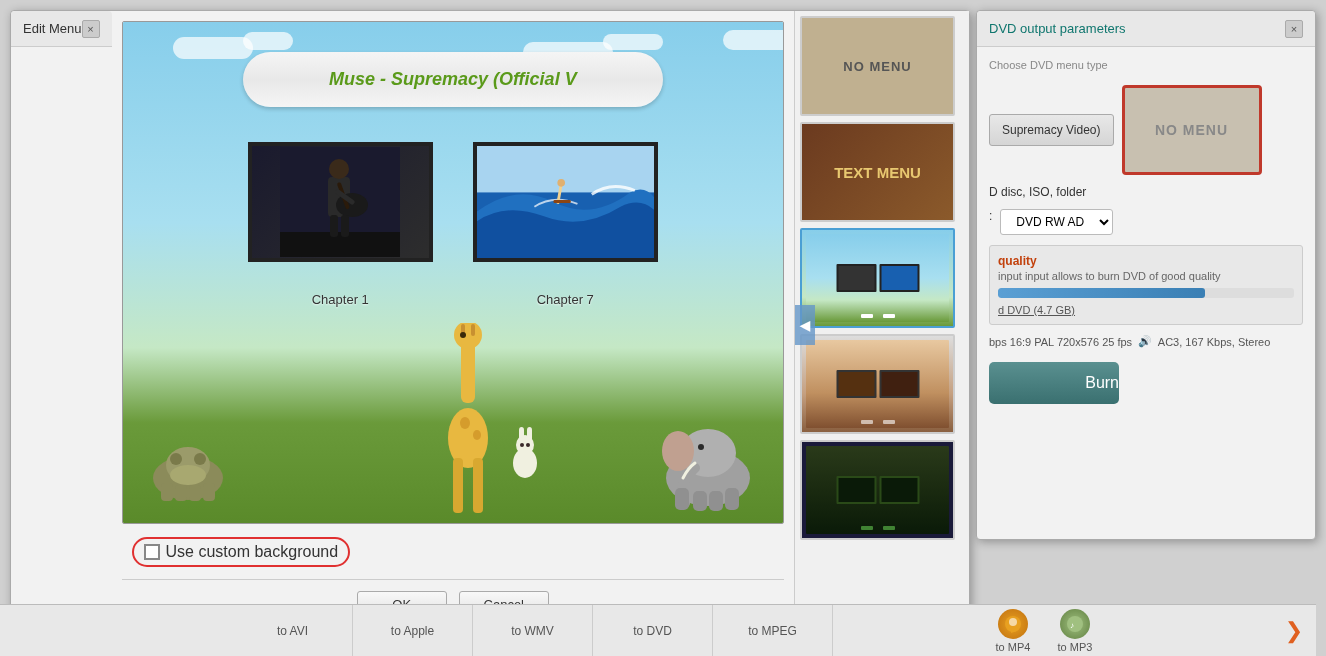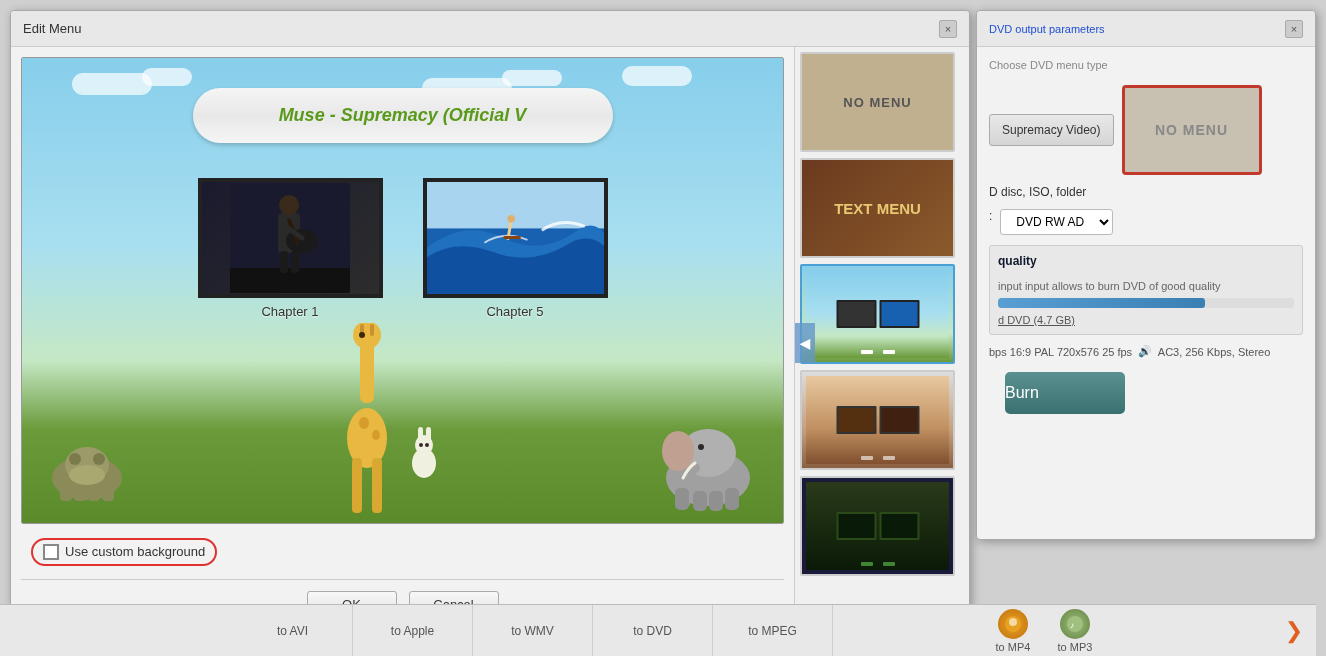--- a/index.html
+++ b/index.html
@@ -51,21 +51,20 @@
     .dialog-edit-menu {
       position: absolute;
       top: 10px; left: 10px;
       width: 960px;
       height: 630px;
       background: #f2f2f2;
       border: 1px solid #aaa;
       box-shadow: 2px 2px 10px rgba(0,0,0,0.3);
       border-radius: 4px;
       display: flex;
-      flex-direction: column;
     }
     .dialog-title-bar {
       height: 36px;
       background: #e8e8e8;
       border-bottom: 1px solid #ccc;
       display: flex;
       align-items: center;
       justify-content: space-between;
       padding: 0 12px;
       border-radius: 4px 4px 0 0;
@@ -147,20 +146,21 @@
       top: 120px;
       left: 50%;
       transform: translateX(-50%);
       display: flex;
       gap: 40px;
     }
     .chapter-item {
       display: flex;
       flex-direction: column;
       align-items: center;
+      gap: 24px;
     }
     .chapter-thumb {
       width: 185px;
       height: 120px;
       border: 4px solid #222;
       background: #333;
       position: relative;
       overflow: hidden;
     }
     .chapter-thumb-inner {
@@ -212,21 +212,21 @@
       width: 16px; height: 16px;
       border: 2px solid #888;
       background: white;
       display: flex;
       align-items: center;
       justify-content: center;
       cursor: pointer;
       flex-shrink: 0;
     }
     .cb-label {
-      font-size: 13px;
+      font-size: 16px;
       color: #333;
     }
 
     
     .dialog-buttons {
       height: 50px;
       display: flex;
       align-items: center;
       justify-content: center;
       gap: 12px;
@@ -334,22 +334,22 @@
       height: 36px;
       background: #e8e8e8;
       border-bottom: 1px solid #ccc;
       display: flex;
       align-items: center;
       justify-content: space-between;
       padding: 0 12px;
       border-radius: 4px 4px 0 0;
     }
     .dvd-title-text {
-      font-size: 11px;
-      color: #1d4ed8;
+      font-size: 13px;
+      color: #0f766e;
     }
     .dvd-close-btn {
       width: 18px; height: 18px;
       background: #ccc;
       border: 1px solid #aaa;
       border-radius: 2px;
       cursor: pointer;
       display: flex;
       align-items: center;
       justify-content: center;
@@ -416,22 +416,22 @@
     }
     .quality-section {
       background: #e8e8e8;
       border: 1px solid #ccc;
       border-radius: 3px;
       padding: 8px;
     }
     .quality-title {
       font-size: 12px;
       font-weight: bold;
-      color: #0f172a;
-      margin-bottom: 12px;
+      color: #c2410c;
+      margin-bottom: 2px;
     }
     .quality-desc {
       font-size: 11px;
       color: #666;
     }
     .quality-progress {
       height: 10px;
       background: #ddd;
       border-radius: 3px;
       margin: 6px 0;
@@ -443,33 +443,33 @@
       border-radius: 3px;
     }
     .tech-specs {
       font-size: 11px;
       color: #555;
       display: flex;
       gap: 6px;
       align-items: center;
     }
     .burn-btn {
-      width: 120px;
+      width: 130px;
       height: 42px;
       background: linear-gradient(180deg, #5a9090, #3a7070);
       border: none;
       border-radius: 5px;
       color: white;
       font-size: 16px;
       cursor: pointer;
       display: flex;
       align-items: center;
-      justify-content: flex-start;
+      justify-content: flex-end;
       align-self: flex-start;
-      margin: 4px 16px;
+      margin: 4px 0;
     }
 
     
     .bottom-right-bar {
       position: absolute;
       bottom: 0;
       right: 10px;
       width: 340px;
       height: 52px;
       background: #e8e8e8;
@@ -602,21 +602,21 @@
 
                   <path d="M120 52 Q140 38 165 48" stroke="white" stroke-width="3" fill="none" opacity="0.8"></path>
                   <path d="M60 65 Q80 52 105 62" stroke="white" stroke-width="2" fill="none" opacity="0.7"></path>
 
                   <rect x="85" y="42" width="3" height="20" rx="1" fill="#f0d090" transform="rotate(10, 86, 50)"></rect>
                   <circle cx="88" cy="40" r="4" fill="#e0b070"></circle>
                   <rect x="80" y="58" width="18" height="3" rx="1" fill="#8b4513"></rect>
                 </svg>
               </div>
             </div>
-            <span class="chapter-label">Chapter 5</span>
+            <span class="chapter-label">Chapter 7</span>
           </div>
         </div>
 
         <svg style="position:absolute;bottom:20px;left:20px;width:90px;height:80px;" viewBox="0 0 90 80">
           <ellipse cx="45" cy="55" rx="35" ry="22" fill="#8B8B5A"></ellipse>
           <ellipse cx="45" cy="42" rx="22" ry="18" fill="#9B9B6A"></ellipse>
           <circle cx="33" cy="36" r="6" fill="#7a7a4a"></circle>
           <circle cx="57" cy="36" r="6" fill="#7a7a4a"></circle>
           <ellipse cx="45" cy="52" rx="18" ry="10" fill="#a8a870"></ellipse>
           <rect x="18" y="60" width="12" height="18" rx="4" fill="#8B8B5A"></rect>
@@ -783,21 +783,21 @@
       <div class="quality-desc">input input allows to burn DVD of good quality</div>
       <div class="quality-progress">
         <div class="quality-bar" style="width: 70%;"></div>
       </div>
       <div style="font-size:11px;color:#555;text-decoration:underline;">d DVD (4.7 GB)</div>
     </div>
 
     <div class="tech-specs">
       <span>bps  16:9 PAL 720x576 25 fps</span>
       <span>🔊</span>
-      <span>AC3, 256 Kbps, Stereo</span>
+      <span>AC3, 167 Kbps, Stereo</span>
     </div>
 
     <button class="burn-btn">
       <span>Burn</span>
     </button>
   </div>
 </div>
 
 <div class="bottom-toolbar">
   <div class="toolbar-btn">

